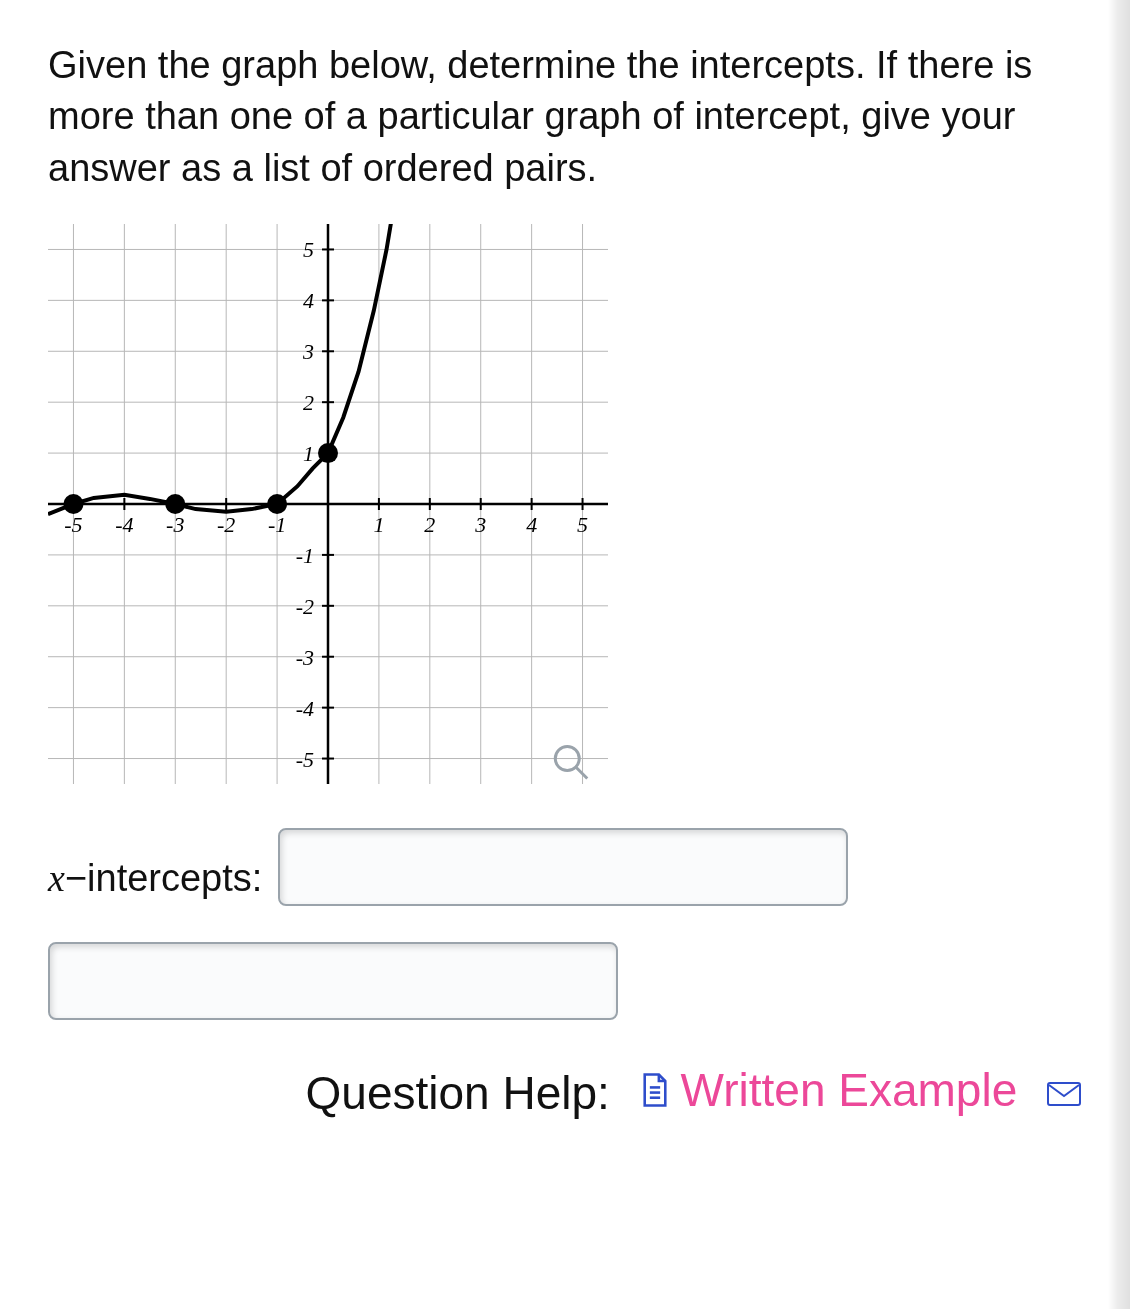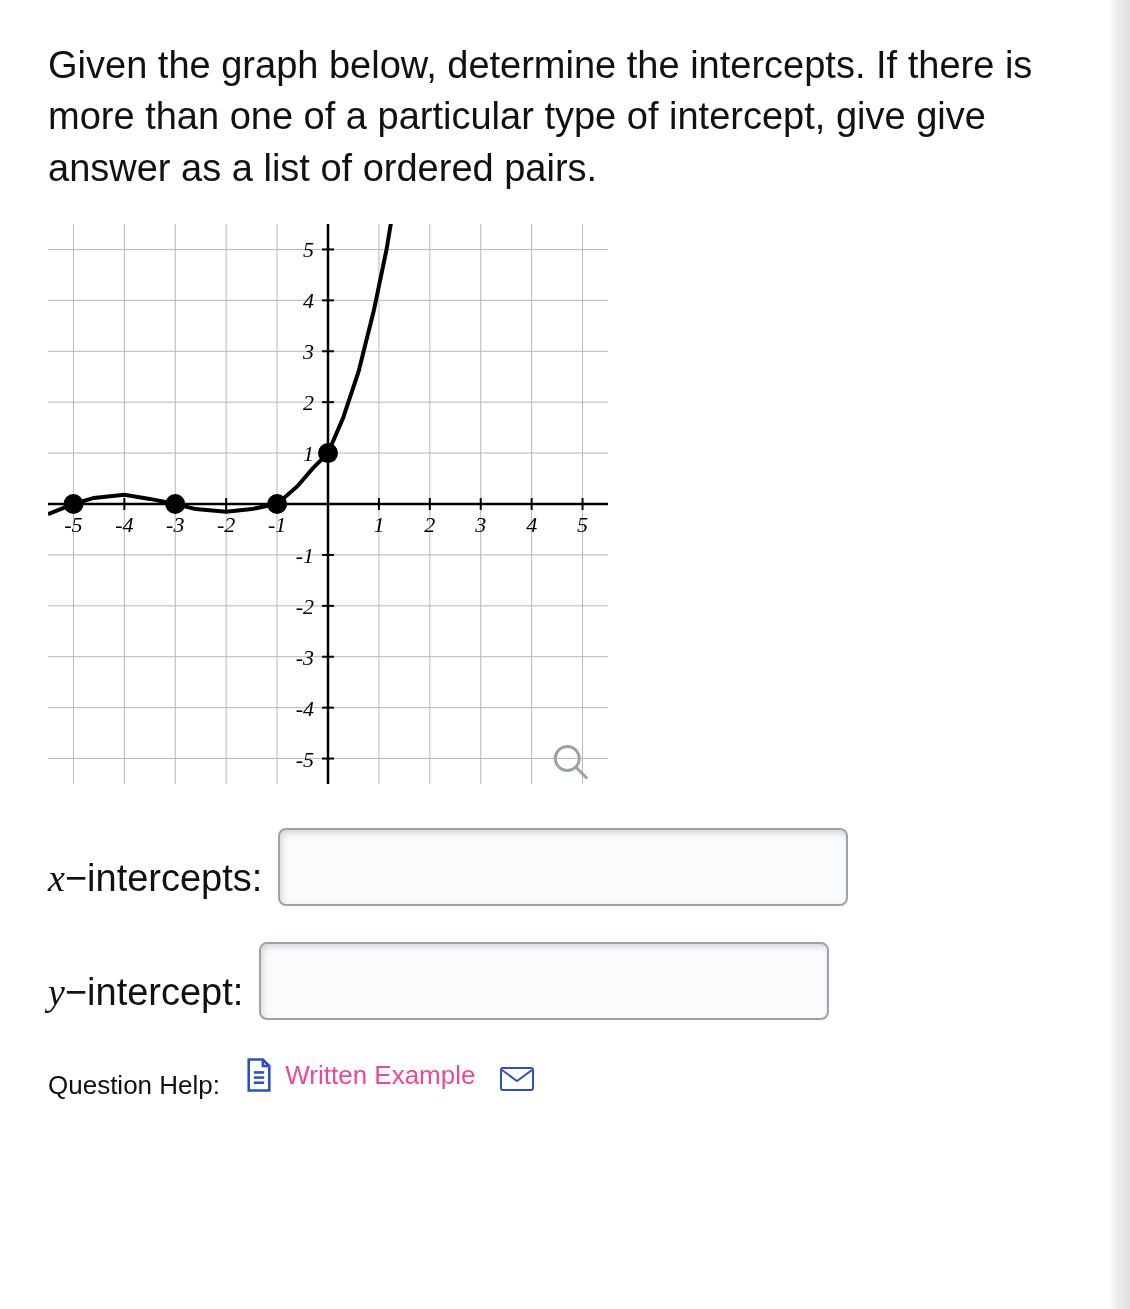--- a/index.html
+++ b/index.html
@@ -41,23 +41,24 @@
     border-radius: 8px;
     background: #FAFBFC;
     box-shadow: inset 2px 3px 6px rgba(0,0,0,0.15);
     padding: 8px 14px;
     outline: none;
   }
   .x-input { width: 570px; }
   .y-input { width: 570px; }
 
   .help-row {
-    font-size: 26px;
+    font-size: 46px;
     margin-top: 30px;
     line-height: 1.5;
+    text-align: right;
   }
   .link {
     color: #ec4899;
     display: inline-flex;
     align-items: center;
     gap: 10px;
     margin-left: 16px;
   }
   .link svg { flex: 0 0 auto; }
   .scroll-shadow {
@@ -65,21 +66,21 @@
     top: 0; right: 0;
     width: 22px;
     height: 100%;
     background: linear-gradient(90deg, rgba(0,0,0,0) 0%, rgba(0,0,0,0.07) 40%, rgba(0,0,0,0.12) 100%);
     pointer-events: none;
   }
 </style>
 </head>
 <body>
 
-<div class="question">Given the graph below, determine the intercepts. If there is more than one of a particular type of intercept, give give answer as a list of ordered pairs.</div>
+<div class="question">Given the graph below, determine the intercepts. If there is more than one of a particular graph of intercept, give your answer as a list of ordered pairs.</div>
 
 <div class="graph-wrap">
   <svg id="chart-svg" width="560" height="560" viewBox="0 0 560 560">
       <defs>
         <clipPath id="clip">
           <rect x="0" y="0" width="560" height="560"></rect>
         </clipPath>
       </defs>
       <line x1="25.454545454545457" y1="560" x2="25.454545454545457" y2="0" stroke="#B7B7B7" stroke-width="1"></line>
       <line x1="76.36363636363636" y1="560" x2="76.36363636363636" y2="0" stroke="#B7B7B7" stroke-width="1"></line>
@@ -156,23 +157,20 @@
 </div>
 
 <div class="row">
   <span class="lbl">
     <span class="math-var">x</span><span>−intercepts:</span>
   </span>
   <input type="text" class="x-input" value="" style="">
 </div>
 
 <div class="row">
-  <span class="lbl">
-    <span class="math-var">y</span><span>−intercept:</span>
-  </span>
   <input type="text" class="y-input" value="" style="">
 </div>
 
 <div class="help-row">
   <span>Question Help:</span>
   <span class="link">
     <svg width="32" height="36" viewBox="0 0 24 28">
       <path d="M4 2 h11 l5 5 v19 h-16 z" fill="none" stroke="#2E4DCB" stroke-width="2"></path>
       <path d="M15 2 v5 h5" fill="none" stroke="#2E4DCB" stroke-width="2"></path>
       <line x1="8" y1="12" x2="16" y2="12" stroke="#2E4DCB" stroke-width="2"></line>

